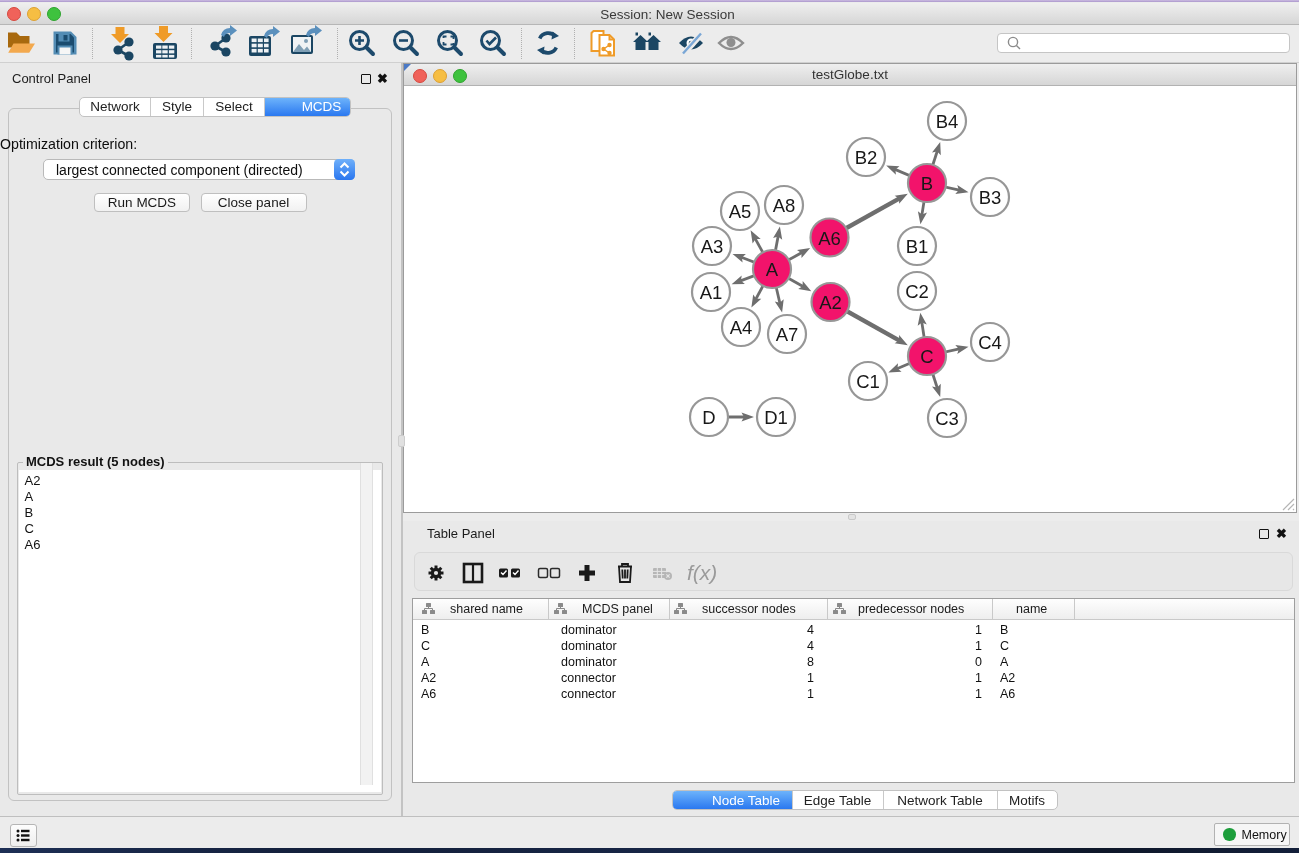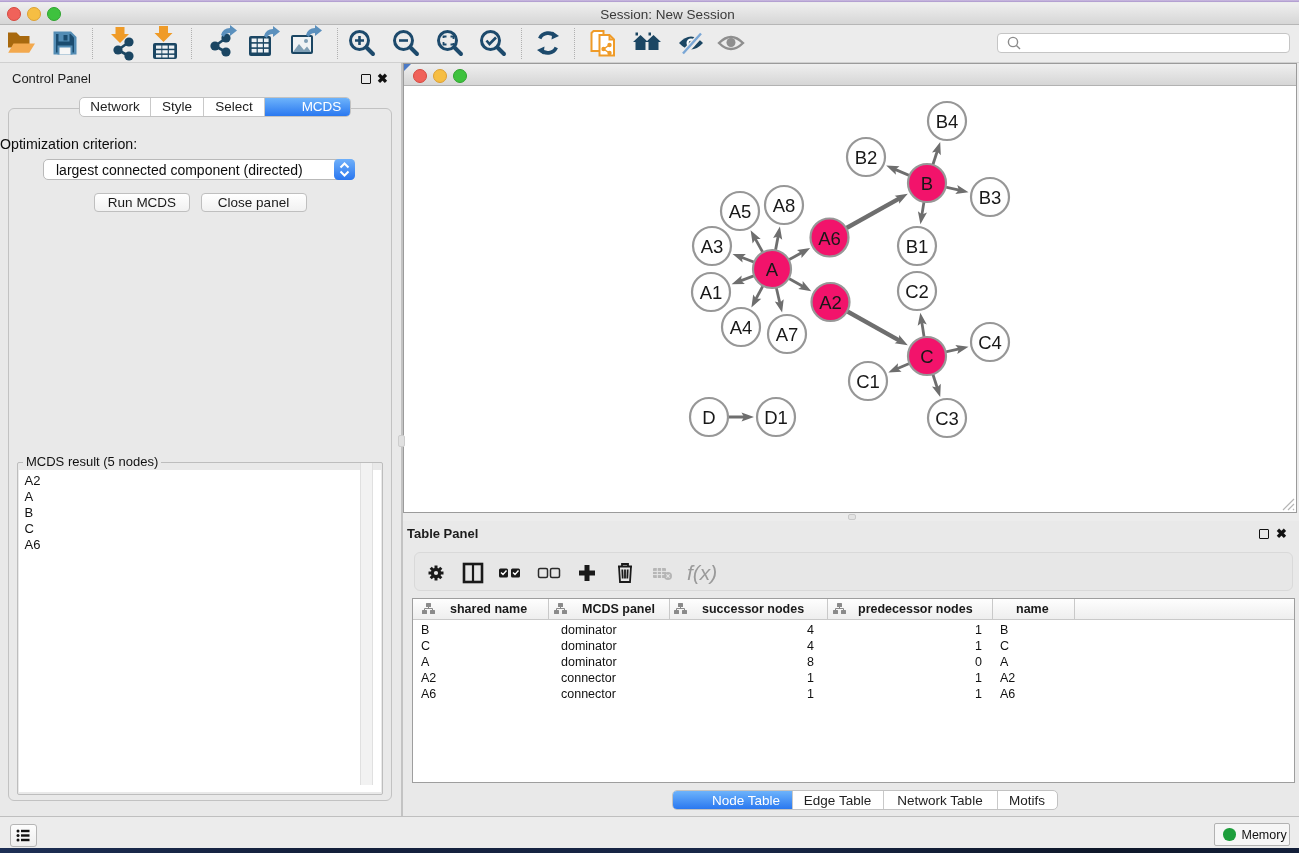--- a/index.html
+++ b/index.html
@@ -25,36 +25,36 @@
   .seg{position:absolute;display:flex;height:18px;border:1px solid #c2c2c2;border-radius:5px;background:#fff;
        font-size:13.5px;overflow:hidden;}
   .seg>div{display:flex;align-items:center;justify-content:center;border-right:1px solid #c9c9c9;color:#222;}
   .seg>div:last-child{border-right:none;}
   .seg .on{background:linear-gradient(#6db3fb,#2a78f0);color:#fff;padding-left:28px;}
   .innerpanel{position:absolute;left:8px;top:45px;width:382px;height:691px;border:1px solid #c2c2c2;
        border-radius:6px;background:#e9e9e9;}
   .btn{position:absolute;background:linear-gradient(#ffffff,#f1f1f1);border:1px solid #bfbfbf;border-radius:4px;
        font-size:13.5px;color:#1a1a1a;display:flex;align-items:center;justify-content:center;}
   .groupbox{position:absolute;left:17px;top:399px;width:364px;height:331px;border:1px solid #bdbdbd;border-radius:2px;}
-  .grouplabel{position:absolute;left:5px;top:-9px;background:#e9e9e9;padding:0 3px;font-size:13px;color:#111;}
+  .grouplabel{position:absolute;left:5px;top:-9px;background:#e9e9e9;padding:0 3px;font-size:13px;color:#111;font-weight:bold;}
   .mcdslist{position:absolute;left:0.5px;top:7px;width:362px;height:322px;background:#fff;font-size:13px;color:#111;}
   .mcdslist div{height:16px;line-height:16px;padding-left:6px;}
   .vscroll{position:absolute;right:9.5px;top:0;width:11px;height:322px;background:#f2f2f2;
       border-left:1px solid #e0e0e0;border-right:1px solid #e0e0e0;}
   
   .netwin{left:403px;top:63px;width:894px;height:450px;border:1.4px solid #9b9b9b;background:#fff;box-sizing:border-box;}
   .nettitle{position:absolute;left:0;top:0;width:100%;height:21px;background:linear-gradient(#efefef,#d6d6d6);
       border-bottom:1px solid #b2b2b2;}
   
   .tpanel{left:403px;top:521px;width:896px;height:295px;background:#e9e9e9;}
   .ttoolbar{position:absolute;left:11px;top:30.5px;width:877px;height:37px;background:#e7e7e7;
       border:1px solid #d9d9d9;border-radius:6px;}
   .dtable{position:absolute;left:9px;top:77px;width:881px;height:183px;background:#fff;border:1px solid #9e9e9e;}
   .thead{position:absolute;left:0;top:0;width:881px;height:20px;background:linear-gradient(#fefefe,#eeeeee);
-      border-bottom:1px solid #c9c9c9;font-size:12.5px;color:#1a1a1a;font-weight:bold;}
+      border-bottom:1px solid #c9c9c9;font-size:12.5px;color:#1a1a1a;}
   .thead .csep{position:absolute;top:0;height:20px;width:0;border-left:1px solid #c9c9c9;}
   .cell{position:absolute;font-size:12.5px;color:#111;height:16px;line-height:16px;}
   
   .statusbar{left:0;top:815.5px;width:1299px;height:32px;background:#ececec;border-top:1px solid #bfbfbf;}
   .membtn{position:absolute;left:1214px;top:6.5px;width:74px;height:21px;background:#f6f6f6;border:1px solid #b2b2b2;
       border-radius:2px;font-size:12.5px;color:#111;display:flex;align-items:center;}
   .listbtn{position:absolute;left:10px;top:7px;width:25px;height:21px;background:linear-gradient(#fdfdfd,#eeeeee);
       border:1px solid #b5b5b5;border-radius:3px;}
   text{font-family:"Liberation Sans",sans-serif;}
 </style>
@@ -256,20 +256,21 @@
   </div>
 </div>
 
 <div class="abs" style="left:397.5px;top:435px;width:5px;height:10px;background:#e0e0e0;border:1px solid #cdcdcd;border-radius:2px;z-index:8;"></div>
 
 <div class="abs netwin">
   <div class="nettitle">
     <div class="tl" style="left:8.5px;top:4.5px;background:#f0625a;border:0.5px solid #d6493f;"></div>
     <div class="tl" style="left:28.5px;top:4.5px;background:#f6be43;border:0.5px solid #dda032;"></div>
     <div class="tl" style="left:48.5px;top:4.5px;background:#3ec23e;border:0.5px solid #2fa32f;"></div>
+    <div style="position:absolute;top:3px;width:100%;text-align:center;font-size:13.5px;color:#333;">testGlobe.txt</div>
   </div>
   <svg style="position:absolute;left:0;top:0" width="8" height="8">
       <path d="M0,0 h7 l-7,7 z" fill="#4a79c6"></path>
     </svg>
   <svg style="position:absolute;right:1px;bottom:1px" width="15" height="15">
     <path d="M14,3 L3,14 M14,8 L8,14 M14,13 L13,14" stroke="#b5b5b5" stroke-width="1.2" fill="none"></path>
   </svg>
 </div>
 
 <svg style="position:absolute;left:404px;top:85px" width="893" height="427" viewBox="404 85 893 427">
@@ -351,21 +352,21 @@
     <text x="990" y="342.5" font-size="18.5" fill="#181818" text-anchor="middle" dominant-baseline="central">C4</text>
     <text x="868" y="381.5" font-size="18.5" fill="#181818" text-anchor="middle" dominant-baseline="central">C1</text>
     <text x="947" y="418.5" font-size="18.5" fill="#181818" text-anchor="middle" dominant-baseline="central">C3</text>
     <text x="709" y="417.5" font-size="18.5" fill="#181818" text-anchor="middle" dominant-baseline="central">D</text>
     <text x="776" y="417.5" font-size="18.5" fill="#181818" text-anchor="middle" dominant-baseline="central">D1</text>
   </svg>
 
 <div class="abs" style="left:847.5px;top:513.5px;width:6.5px;height:4.5px;background:#e3e3e3;border:1px solid #c9c9c9;border-radius:2px;z-index:8;"></div>
 
 <div class="abs tpanel">
-  <div class="ptitle abs" style="left:4px;top:4.5px;font-weight:bold;">Table Panel</div>
+  <div class="ptitle abs" style="left:24px;top:4.5px;">Table Panel</div>
   <div class="floatbtn" style="left:856px;top:7.5px;"></div>
   <div class="closex" style="left:873px;top:6.5px;">✖</div>
   <div class="ttoolbar"></div>
   <svg class="abs" style="left:0;top:34px" width="896" height="32" viewBox="0 0 896 32">
 
     <g transform="translate(33,18)" fill="#1a1a1a">
       <circle cx="0" cy="0" r="5.2"></circle>
       <g stroke="#1a1a1a" stroke-width="3">
         <line x1="0" y1="-7.5" x2="0" y2="7.5"></line>
           <line x1="-7.5" y1="0" x2="7.5" y2="0"></line>

